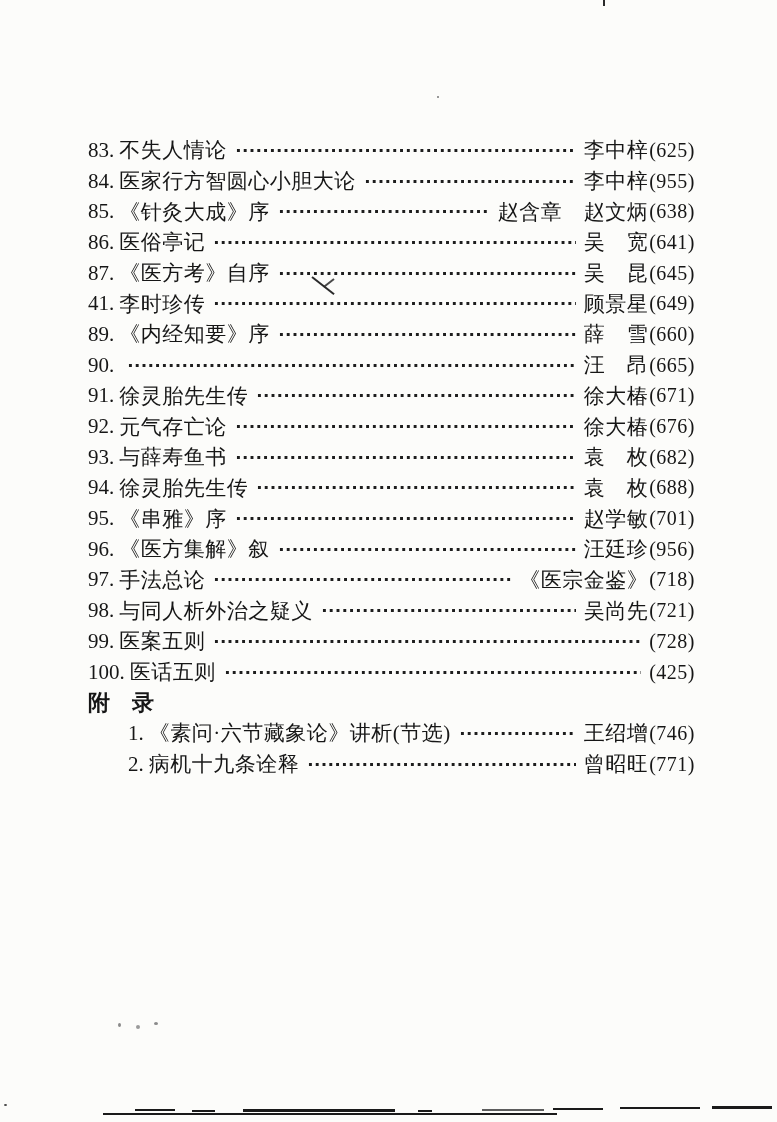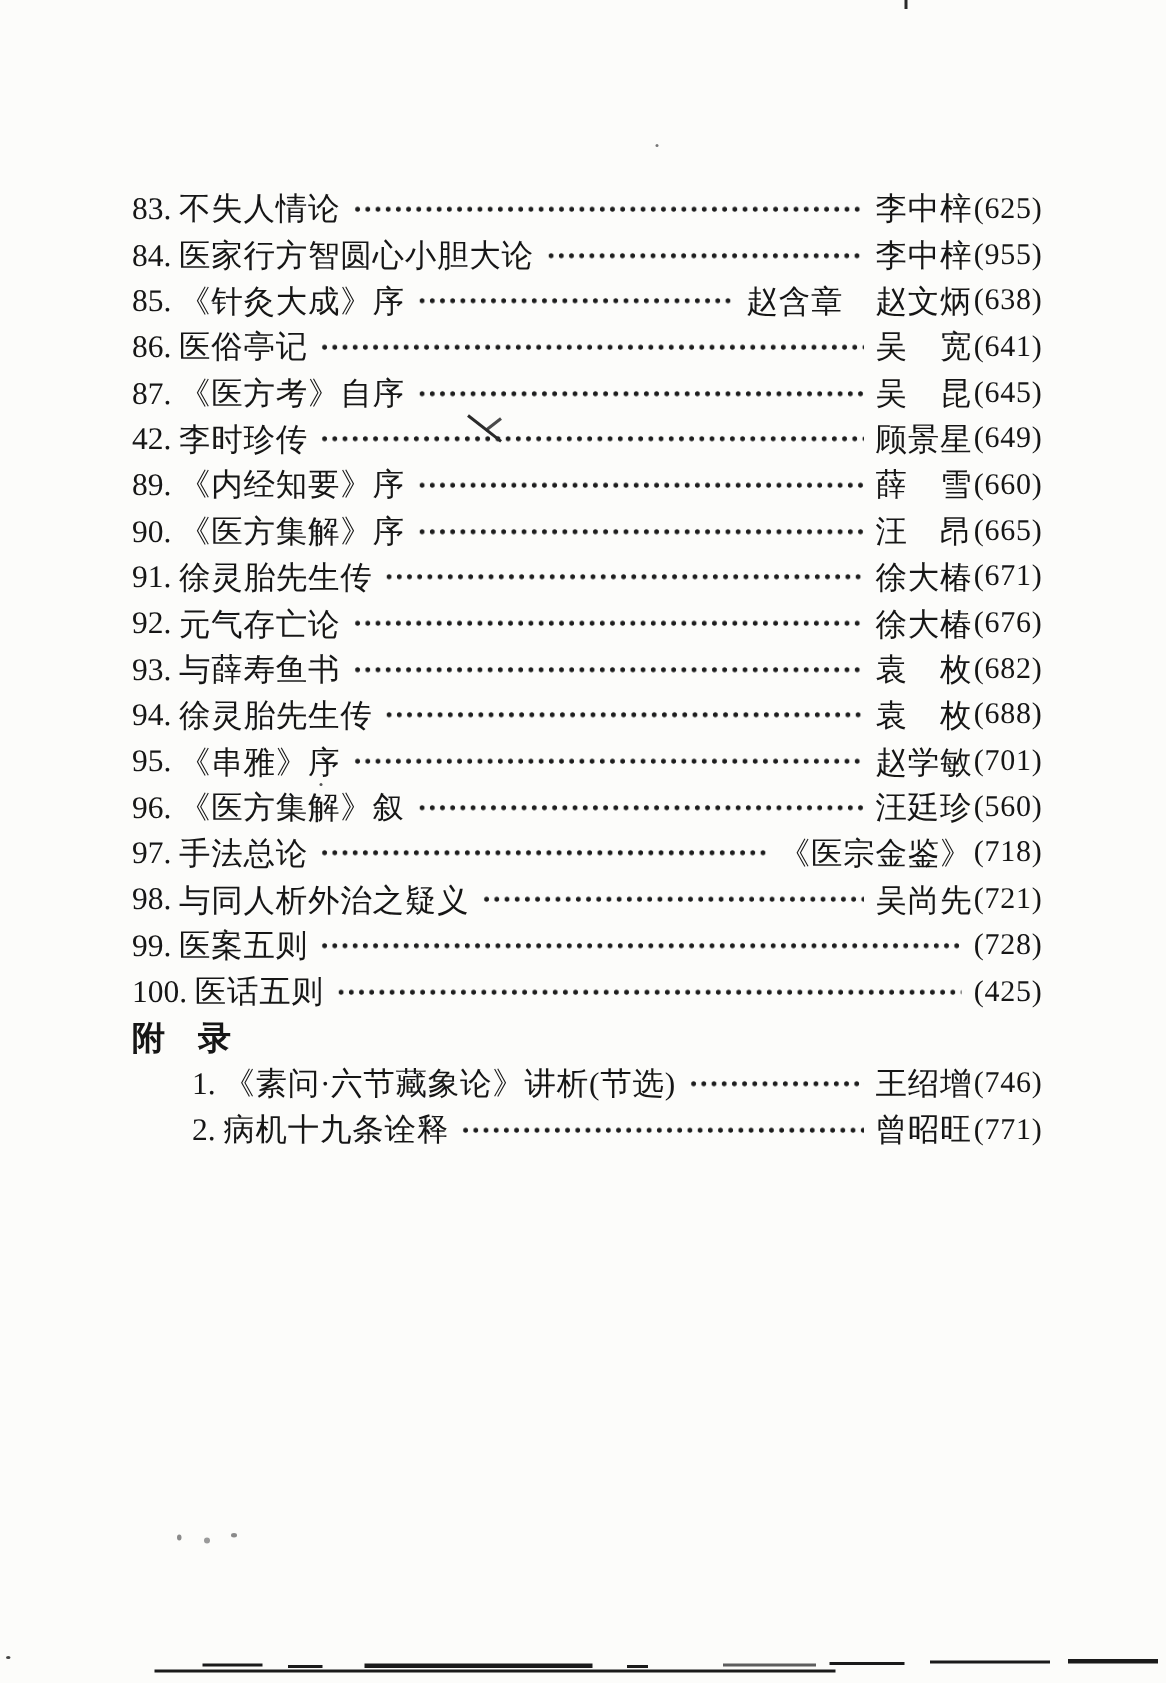--- a/index.html
+++ b/index.html
@@ -3,21 +3,21 @@
 <meta charset="utf-8">
 <style>
   html,body{margin:0;padding:0;}
   body{
     width:777px;height:1122px;position:relative;overflow:hidden;
     background:#fcfcfa;
     font-family:"Liberation Serif","DejaVu Serif",serif;
     color:#161616;
   }
   .page{
-    position:absolute;left:88px;top:124px;width:607px;
+    position:absolute;left:88px;top:135px;width:607px;
   }
   .row{
     display:flex;align-items:center;height:30.7px;
     font-size:21px;white-space:nowrap;
   }
   .num{margin-right:5px;}
   .title{letter-spacing:0.5px;}
   .leader{
     flex:1;min-width:10px;height:5px;margin:0 8px;align-self:center;
     background-image:radial-gradient(circle,#1d1d1d 1.4px,rgba(0,0,0,0) 1.9px);
@@ -71,36 +71,35 @@
         <span class="pageno">(641)</span>
       </div>
       <div class="row">
         <span class="num">87.</span>
         <span class="title">《医方考》自序</span>
         <span class="leader"></span>
         <span class="authors">吴　昆</span>
         <span class="pageno">(645)</span>
       </div>
       <div class="row">
-        <span class="num">42.</span>
+        <span class="num">41.</span>
         <span class="title">李时珍传</span>
         <span class="leader"></span>
         <span class="authors">顾景星</span>
         <span class="pageno">(649)</span>
       </div>
       <div class="row">
         <span class="num">89.</span>
         <span class="title">《内经知要》序</span>
         <span class="leader"></span>
         <span class="authors">薛　雪</span>
         <span class="pageno">(660)</span>
       </div>
       <div class="row">
         <span class="num">90.</span>
-        <span class="title">《医方集解》序</span>
         <span class="leader"></span>
         <span class="authors">汪　昂</span>
         <span class="pageno">(665)</span>
       </div>
       <div class="row">
         <span class="num">91.</span>
         <span class="title">徐灵胎先生传</span>
         <span class="leader"></span>
         <span class="authors">徐大椿</span>
         <span class="pageno">(671)</span>
@@ -131,21 +130,21 @@
         <span class="title">《串雅》序</span>
         <span class="leader"></span>
         <span class="authors">赵学敏</span>
         <span class="pageno">(701)</span>
       </div>
       <div class="row">
         <span class="num">96.</span>
         <span class="title">《医方集解》叙</span>
         <span class="leader"></span>
         <span class="authors">汪廷珍</span>
-        <span class="pageno">(560)</span>
+        <span class="pageno">(956)</span>
       </div>
       <div class="row">
         <span class="num">97.</span>
         <span class="title">手法总论</span>
         <span class="leader"></span>
         <span class="authors">《医宗金鉴》</span>
         <span class="pageno">(718)</span>
       </div>
       <div class="row">
         <span class="num">98.</span>

